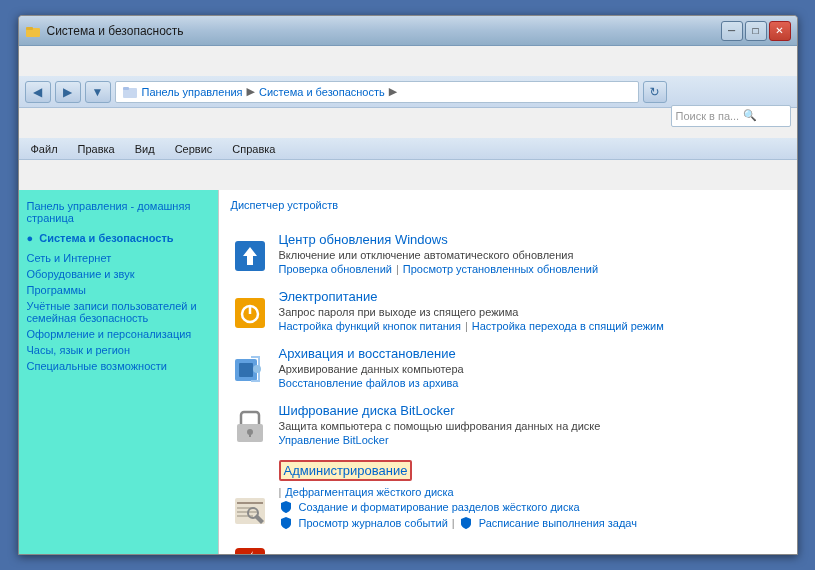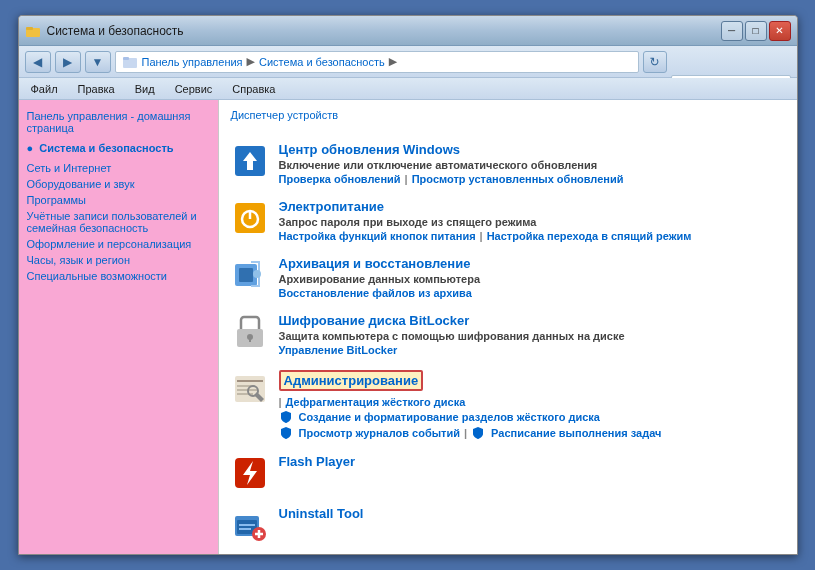--- a/index.html
+++ b/index.html
@@ -15,20 +15,21 @@
     }
     .window {
       width: 780px;
       height: 540px;
       background: #f0f0f0;
       border: 1px solid #888;
       box-shadow: 0 2px 10px rgba(0,0,0,0.5);
       display: flex;
       flex-direction: column;
       border-radius: 4px 4px 0 0;
+      gap: 30px;
     }
     
     .title-bar {
       height: 30px;
       background: linear-gradient(to bottom, #c8d8e8 0%, #a8c0d8 50%, #90aec8 100%);
       display: flex;
       align-items: center;
       justify-content: space-between;
       padding: 0 6px;
       border-radius: 4px 4px 0 0;
@@ -154,21 +155,21 @@
     }
     
     .main-content {
       display: flex;
       flex: 1;
       overflow: hidden;
     }
     
     .sidebar {
       width: 200px;
-      background: #f9a8d4;
+      background: #5eead4;
       border-right: 1px solid #c8c8c8;
       padding: 10px 8px;
       overflow-y: auto;
       flex-shrink: 0;
     }
     .sidebar-item {
       font-size: 11px;
       margin-bottom: 4px;
       cursor: pointer;
     }
@@ -188,24 +189,23 @@
     
     .content-area {
       flex: 1;
       background: white;
       overflow-y: auto;
       padding: 8px 12px;
       position: relative;
     }
     .content-item {
       display: flex;
-      align-items: flex-start;
+      align-items: flex-end;
       margin-bottom: 14px;
       gap: 10px;
-      font-weight: bold;
     }
     .item-icon {
       width: 40px;
       height: 40px;
       flex-shrink: 0;
       display: flex;
       align-items: center;
       justify-content: center;
     }
     .item-text {

